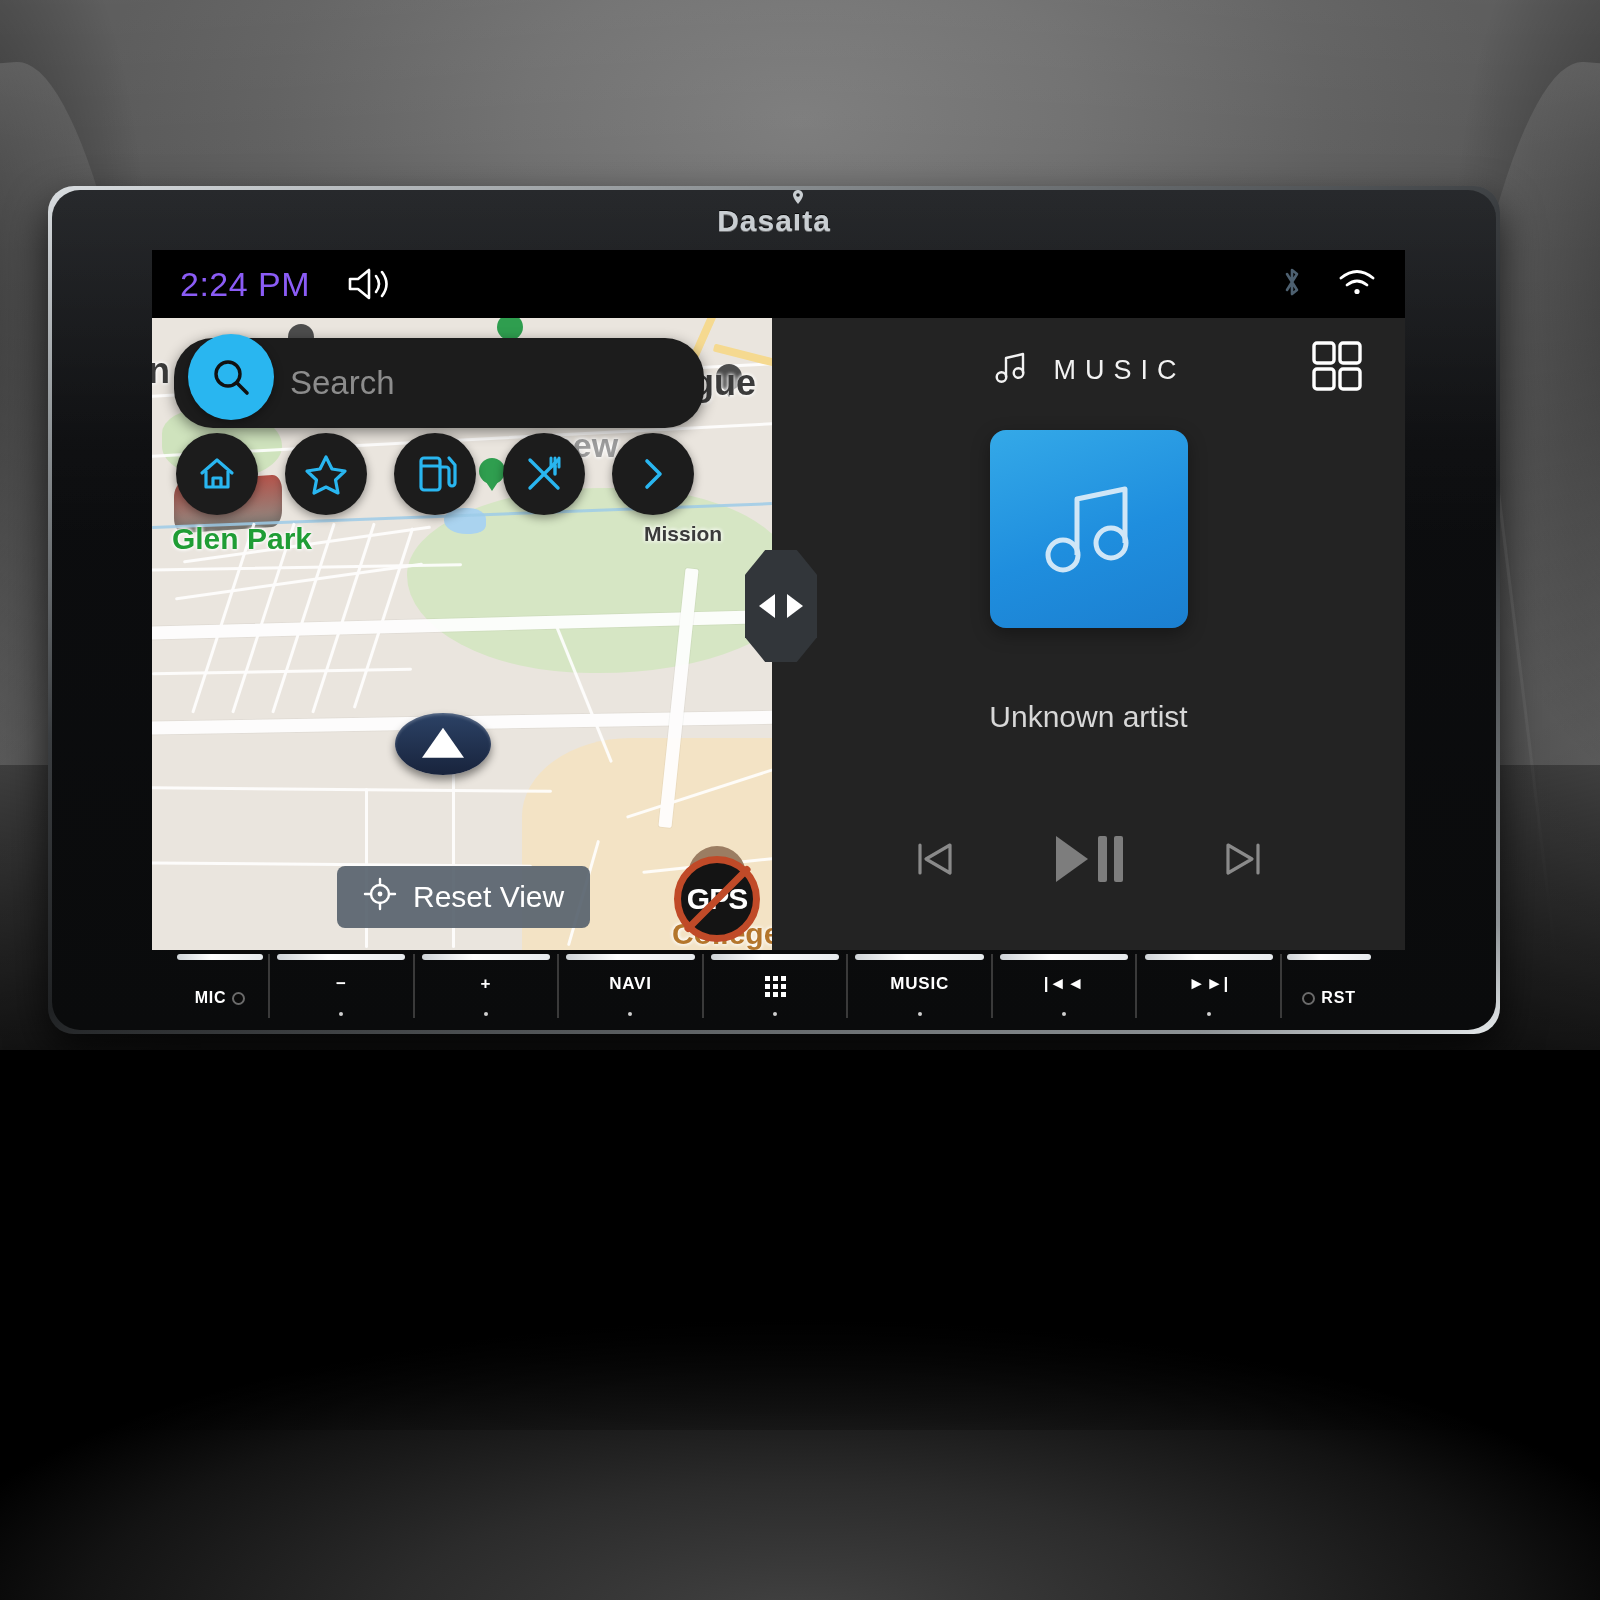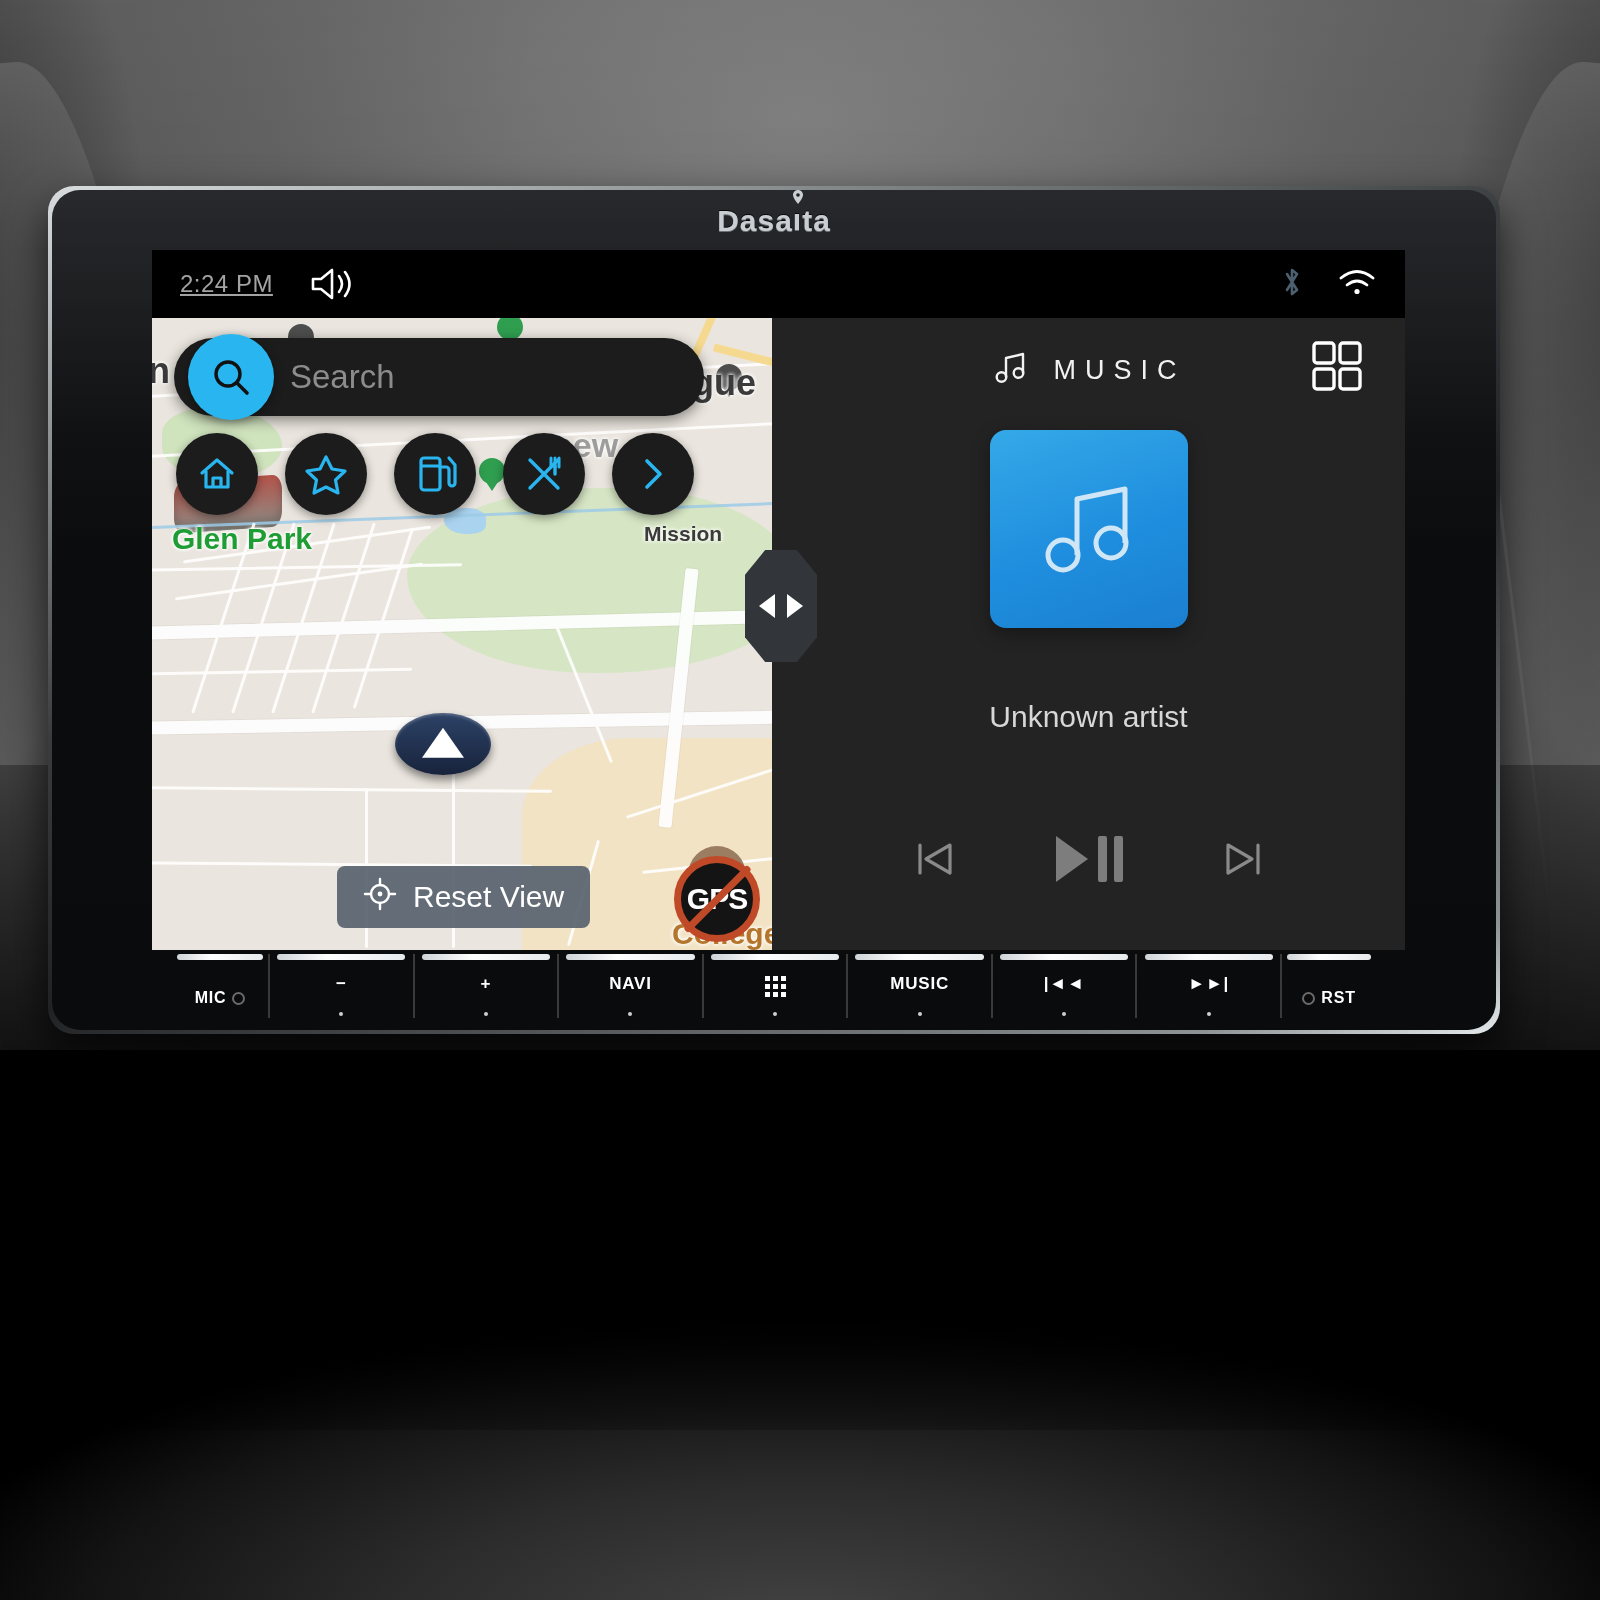--- a/index.html
+++ b/index.html
@@ -102,21 +102,21 @@
   
   .lcd{
     position:absolute; left:100px; top:60px; width:1253px; height:700px;
     background:#000; overflow:hidden;
   }
 
   .statusbar{
     position:absolute; left:0; top:0; width:100%; height:68px;
     background:#000; display:flex; align-items:center; padding:0 28px;
   }
-  .clock{ color:#a3a3a3; font-size:24px; letter-spacing:.5px;text-decoration:underline; }
+  .clock{ color:#8b5cf6; font-size:34px; letter-spacing:.5px; }
   .vol-icon{ margin-left:36px; display:flex; align-items:center; }
   .sb-right{ margin-left:auto; display:flex; align-items:center; gap:34px; }
 
   .panes{
     position:absolute; left:0; top:68px; width:100%; height:632px; display:flex;
   }
 
   
   .map{
     position:relative; width:620px; height:632px; overflow:hidden;
@@ -157,21 +157,21 @@
   .lbl-gray{ color:#9d9d9d; text-shadow:0 0 4px #fff,0 0 4px #fff; }
   .lbl-tan{ color:#b4762c; text-shadow:0 0 4px #fff,0 0 4px #fff; }
 
   .poi-pin{ position:absolute; }
   .poi-pin .head{ width:26px; height:26px; border-radius:50%; }
   .poi-pin .tip{ width:0;height:0;border-left:6px solid transparent;border-right:6px solid transparent;
     border-top:9px solid; margin:-2px auto 0; }
 
   
   .searchbar{
-    position:absolute; left:22px; top:20px; width:530px; height:78px;
+    position:absolute; left:22px; top:20px; width:530px; height:90px;
     background:#1c1c1c; border-radius:39px; display:flex; align-items:center;
     box-shadow:0 4px 14px rgba(0,0,0,.45);
   }
   .search-fab{
     position:absolute; left:14px; top:-4px; width:86px; height:86px; border-radius:50%;
     background:#29b6f0; display:flex; align-items:center; justify-content:center;
     box-shadow:0 3px 10px rgba(0,0,0,.35);
   }
   .search-ph{ margin-left:116px; color:#8c8c8c; font-size:33px; }
 

